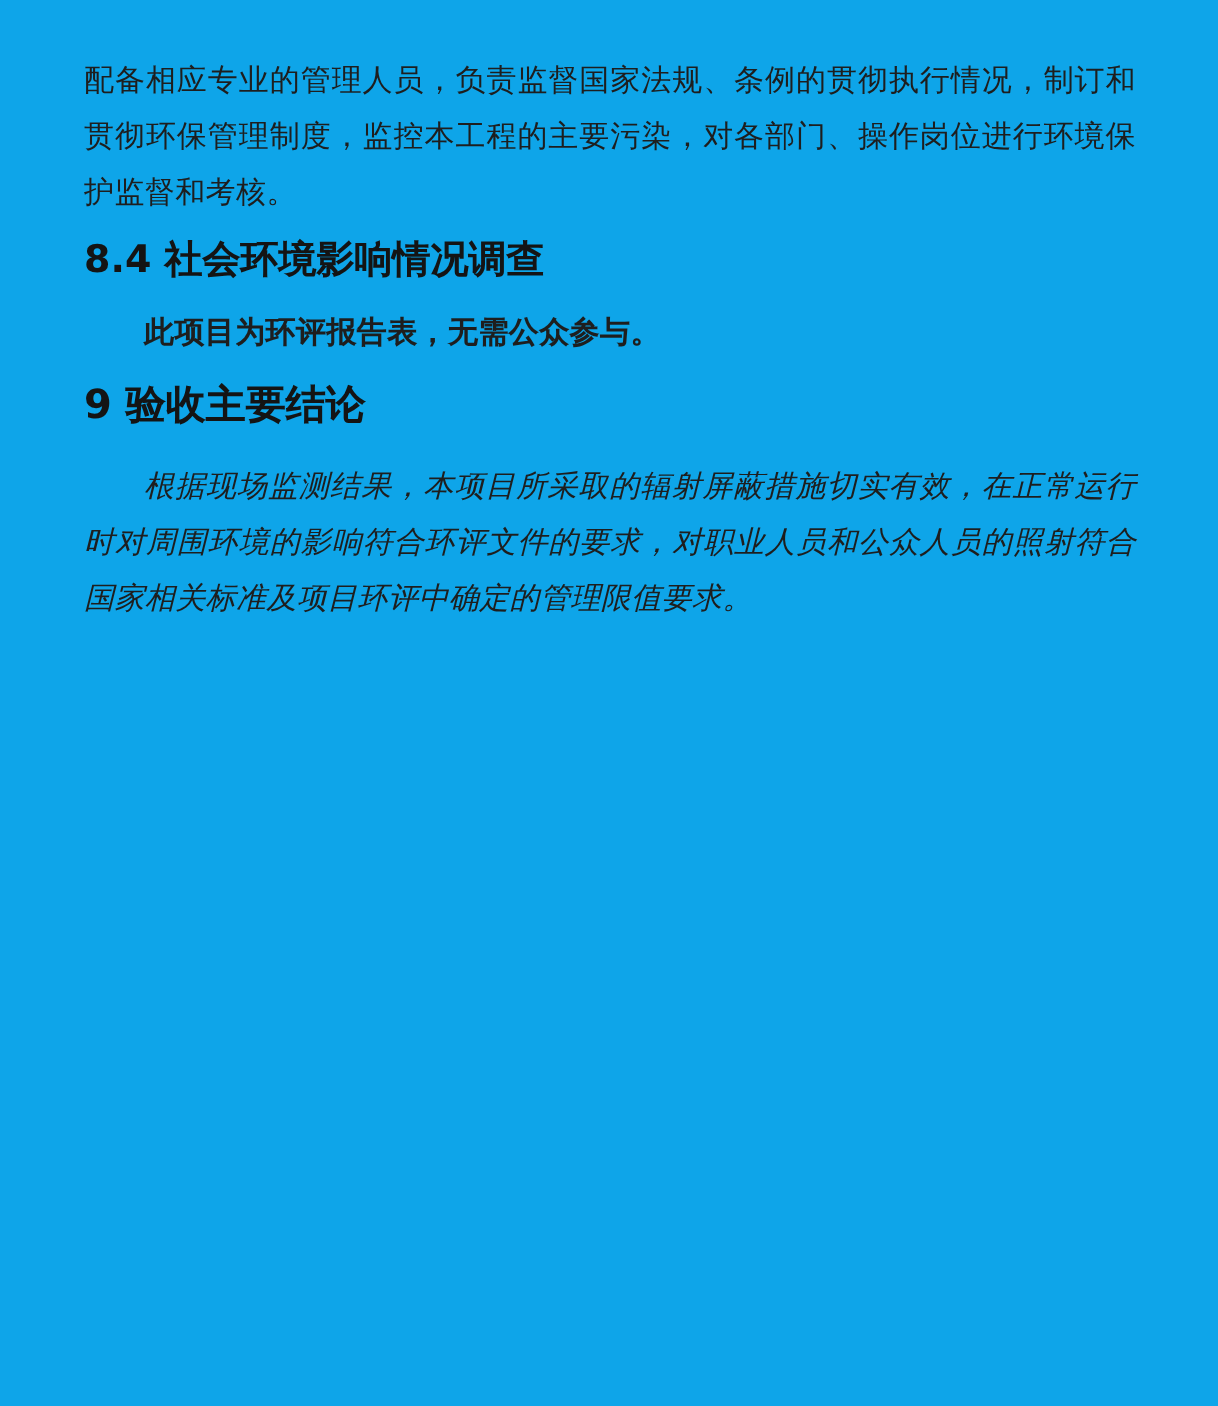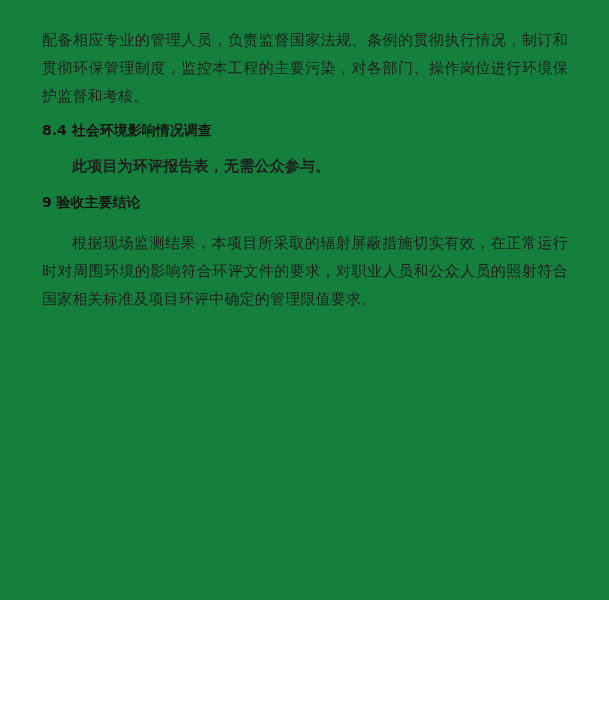--- a/index.html
+++ b/index.html
@@ -4,59 +4,59 @@
 <style>
   html, body {
     margin: 0;
     padding: 0;
     background: #ffffff;
   }
   .page {
     position: relative;
     box-sizing: border-box;
     width: 609px;
-    height: 600px;
-    background: #15803d;
+    height: 703px;
+    background: #0ea5e9;
     padding: 26px 41px 16px 42px;
     color: #1e1e1e;
     overflow: hidden;
   }
   .par {
     margin: 0;
     font-family: "DejaVu Serif", "Liberation Serif", serif;
     font-size: 15px;
     line-height: 28px;
     text-align: justify;
     letter-spacing: 0.2px;
   }
   .par.indent {
     text-indent: 2em;
   }
   .heading-2 {
     margin: 0;
     font-family: "DejaVu Sans", "Liberation Sans", sans-serif;
     font-weight: bold;
-    font-size: 14px;
+    font-size: 19px;
     line-height: 26px;
     color: #141414;
   }
   .heading-1 {
     margin: 0;
     font-family: "DejaVu Sans", "Liberation Sans", sans-serif;
     font-weight: bold;
-    font-size: 14px;
+    font-size: 20px;
     line-height: 28px;
     color: #141414;
   }
   .mt-h84  { margin-top: 7px; }
   .mt-p84  { margin-top: 9px; font-weight: bold; }
   .mt-h85  { margin-top: 5px; }
   .mt-p85  { margin-top: 9px; }
   .mt-h9   { margin-top: 8px; }
-  .mt-p91  { margin-top: 13px; }
+  .mt-p91  { margin-top: 13px; font-style: italic; }
 </style>
 </head>
 <body>
 
 <div class="page">
 
   <p class="par">配备相应专业的管理人员，负责监督国家法规、条例的贯彻执行情况，制订和贯彻环保管理制度，监控本工程的主要污染，对各部门、操作岗位进行环境保护监督和考核。</p>
 
   <h2 class="heading-2 mt-h84">8.4 社会环境影响情况调查</h2>
 

